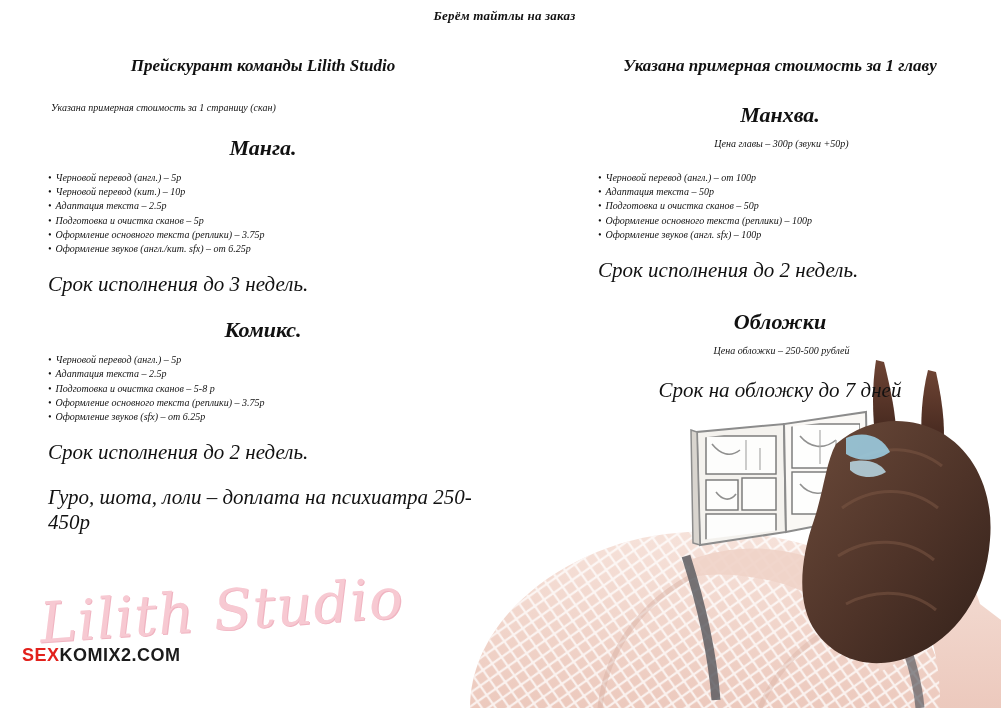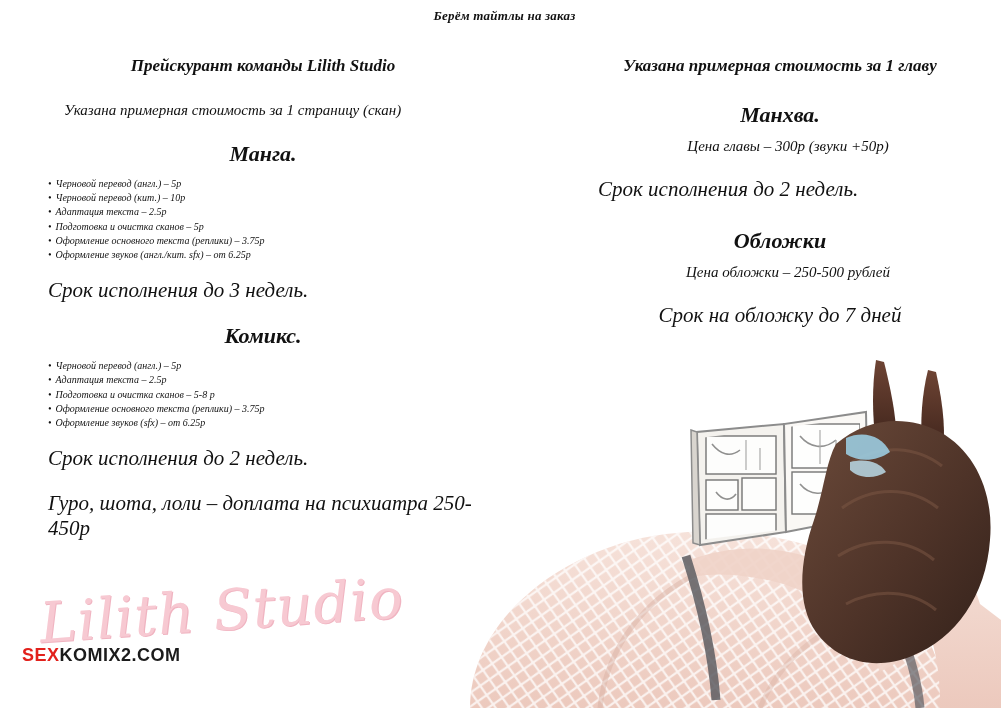--- a/index.html
+++ b/index.html
@@ -52,22 +52,22 @@
 
   .head-center {
     text-align: center;
     font-style: italic;
     font-weight: bold;
     font-size: 17px;
     margin: 0 0 26px 0;
   }
   .sub-italic {
     font-style: italic;
-    font-size: 15px;
-    margin: 0 0 22px 16px;
+    font-size: 10px;
+    margin: 0 0 22px 3px;
   }
   .sub-italic.center {
     text-align: center;
   }
   .section-head {
     text-align: center;
     font-style: italic;
     font-weight: bold;
     font-size: 22px;
     margin: 0 0 10px 0;
@@ -243,20 +243,27 @@
     <div class="note">Гуро, шота, лоли – доплата на психиатра 250-450р</div>
   </div>
 
 
   <div class="col-right">
     <div class="head-center">Указана примерная стоимость за 1 главу</div>
 
     <div>
       <div class="section-head">Манхва.</div>
       <div class="sub-italic center">Цена главы – 300р (звуки +50р)</div>
+      <ul class="price-list center-block">
+        <li>Черновой перевод (англ.)  – от 100р</li>
+        <li>Адаптация текста – 50р</li>
+        <li>Подготовка и очистка сканов – 50р</li>
+        <li>Оформление основного текста (реплики) – 100р</li>
+        <li>Оформление звуков (англ. sfx) – 100р</li>
+      </ul>
       <div class="note tight" style="margin-left:18px;">Срок исполнения до 2 недель.</div>
     </div>
 
     <div style="margin-top:26px;">
       <div class="section-head">Обложки</div>
       <div class="sub-italic center">Цена обложки – 250-500 рублей</div>
       <div class="note center">Срок на обложку до 7 дней</div>
     </div>
   </div>
 

